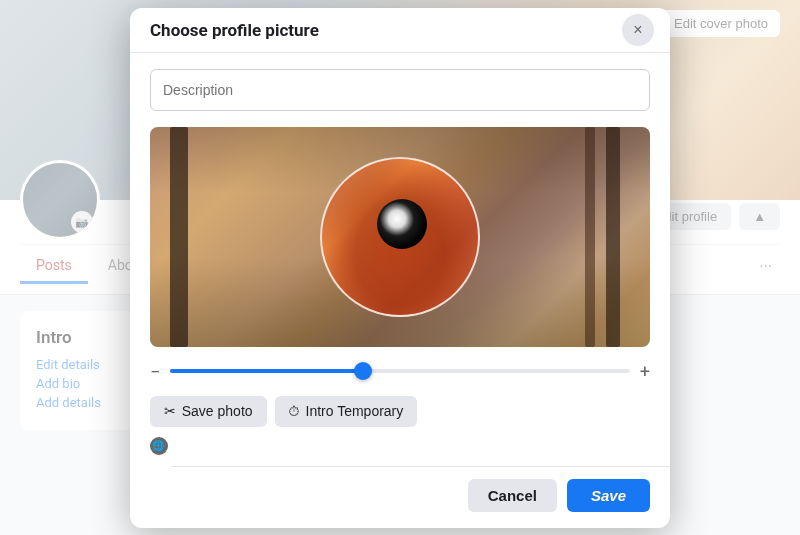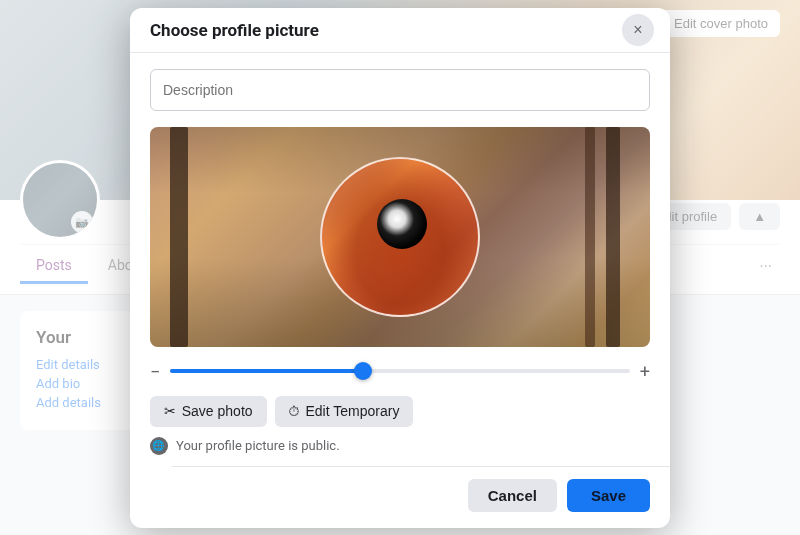--- a/index.html
+++ b/index.html
@@ -129,21 +129,21 @@
 
     .bg-nav-item {
       padding: 8px 16px;
       font-size: 14px;
       color: #65676b;
       cursor: pointer;
       border-bottom: 3px solid transparent;
     }
 
     .bg-nav-item.active {
-      color: #701a75;
+      color: #b91c1c;
       border-bottom: 3px solid #1877f2;
     }
 
     .bg-nav-dots {
       margin-left: auto;
       color: #65676b;
       padding: 8px;
     }
 
     .bg-content {
@@ -466,22 +466,23 @@
       cursor: pointer;
     }
 
     .btn-save {
       background: #1877f2;
       border: none;
       border-radius: 6px;
       padding: 8px 24px;
       font-size: 15px;
       font-weight: 600;
-      color: #0f172a;
-      cursor: pointer;
+      color: #fef9c3;
+      cursor: pointer;
+      font-style: italic;
     }
   </style>
 </head>
 <body>
 
 <div class="bg-page">
 
   <div class="bg-cover">
     <button class="bg-cover-edit-btn">
       <span>📷</span>
@@ -508,21 +509,21 @@
     <div class="bg-nav">
       <div class="bg-nav-item active">Posts</div>
       <div class="bg-nav-item">About</div>
       <div class="bg-nav-item">Friends</div>
       <div class="bg-nav-dots">···</div>
     </div>
   </div>
 
   <div class="bg-content">
     <div class="bg-intro">
-      <div class="bg-intro-title">Your</div>
+      <div class="bg-intro-title">Intro</div>
       <span class="bg-intro-link">Edit details</span>
       <span class="bg-intro-link">Add bio</span>
       <span class="bg-intro-link">Add details</span>
     </div>
   </div>
 </div>
 
 <div class="overlay">
   <div class="modal">
 
@@ -561,28 +562,27 @@
       </div>
 
       
       <div class="action-row">
         <button class="action-btn">
           <span class="btn-icon">✂</span>
           <span>Save photo</span>
         </button>
         <button class="action-btn">
           <span class="btn-icon">⏱</span>
-          <span>Edit Temporary</span>
+          <span>Intro Temporary</span>
         </button>
       </div>
 
       
       <div class="public-notice">
         <div class="public-icon">🌐</div>
-        <span>Your profile picture is public.</span>
       </div>
     </div>
 
     <div class="modal-footer">
       <button class="btn-cancel">Cancel</button>
       <button class="btn-save">Save</button>
     </div>
   </div>
 </div>
 

